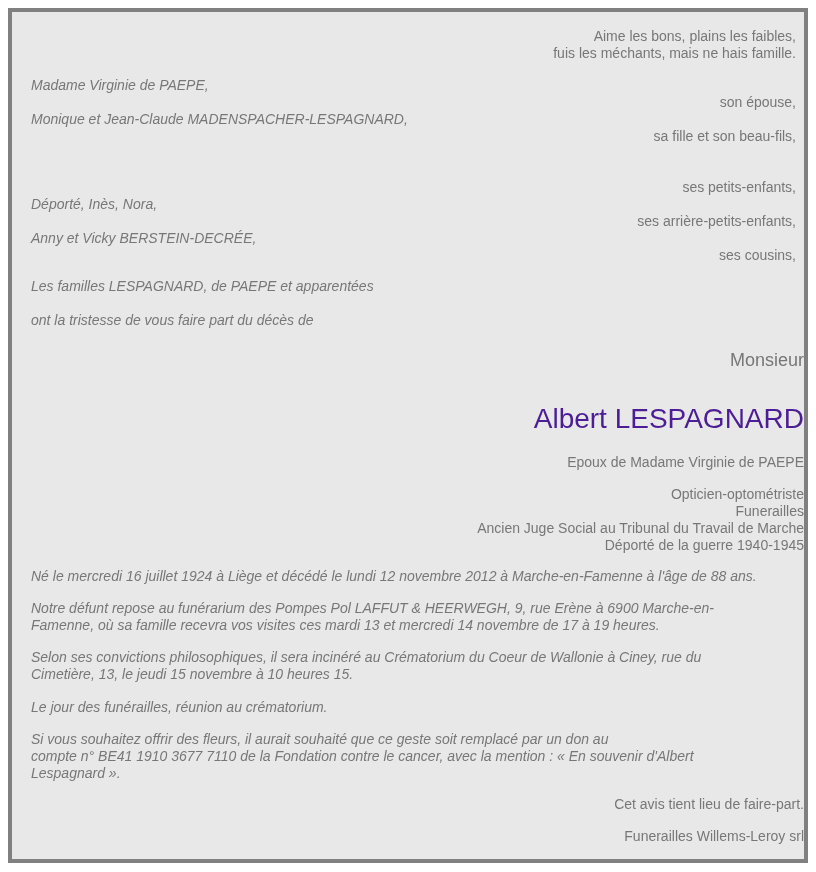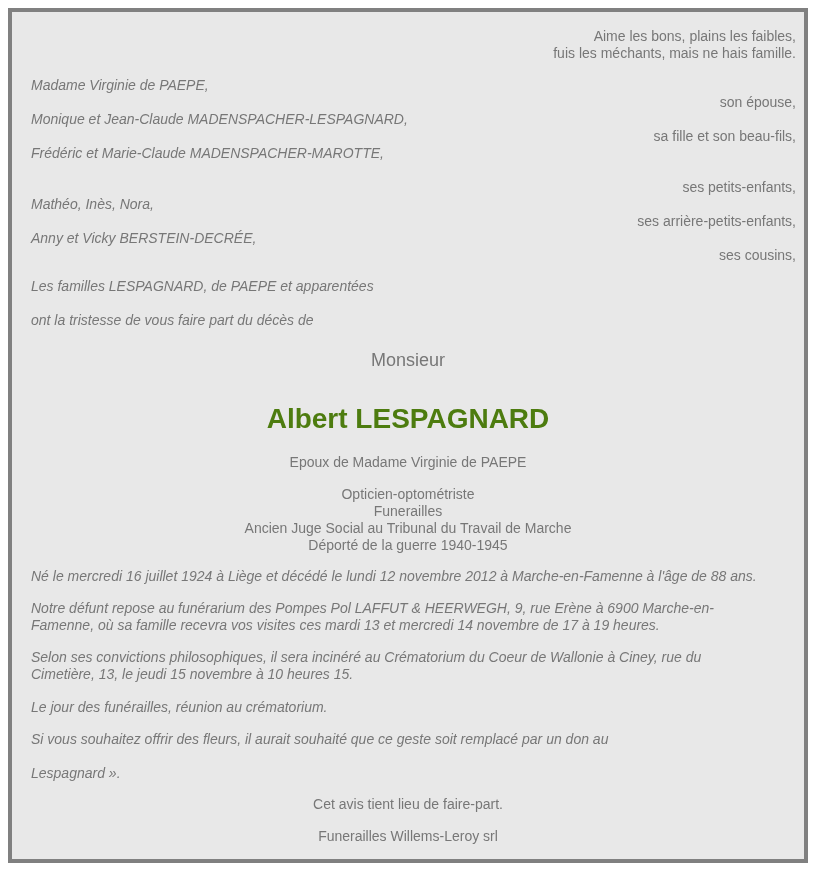--- a/index.html
+++ b/index.html
@@ -3,42 +3,41 @@
   <meta charset="utf-8">
   <style>
     html, body { margin: 0; padding: 0; background: #ffffff; }
     body { width: 816px; height: 872px; position: relative; overflow: hidden;
            font-family: "Liberation Sans", sans-serif; }
     .frame { position: absolute; left: 8px; top: 8px; width: 792px; height: 847px;
              border: 4px solid #808080; background: #e8e8e8; }
     .ln { position: absolute; font-size: 14px; line-height: 17px; color: #777777; white-space: nowrap; }
     .l { left: 19px; font-style: italic; }
     .r { right: 8px; text-align: right; }
-    .c { left: 0; right: 0; text-align: center; }
+    .c { left: 0; right: 0; text-align: right; }
     .title { font-size: 18px; line-height: 22px; }
-    .name { font-size: 28px; line-height: 34px; font-weight: bold; color: #4d7c0f; }
+    .name { font-size: 28px; line-height: 34px; font-weight: normal; color: #4c1d95; }
   </style>
 </head>
 <body>
 
 <div class="frame">
 
   <div class="ln r" style="top:16px">Aime les bons, plains les faibles,</div>
   <div class="ln r" style="top:33px">fuis les méchants, mais ne hais famille.</div>
 
   <div class="ln l" style="top:65px">Madame Virginie de PAEPE,</div>
   <div class="ln r" style="top:82px">son épouse,</div>
 
   <div class="ln l" style="top:99px">Monique et Jean-Claude MADENSPACHER-LESPAGNARD,</div>
   <div class="ln r" style="top:116px">sa fille et son beau-fils,</div>
 
-  <div class="ln l" style="top:133px">Frédéric et Marie-Claude MADENSPACHER-MAROTTE,</div>
   <div class="ln r" style="top:167px">ses petits-enfants,</div>
 
-  <div class="ln l" style="top:184px">Mathéo, Inès, Nora,</div>
+  <div class="ln l" style="top:184px">Déporté, Inès, Nora,</div>
   <div class="ln r" style="top:201px">ses arrière-petits-enfants,</div>
 
   <div class="ln l" style="top:218px">Anny et Vicky BERSTEIN-DECRÉE,</div>
   <div class="ln r" style="top:235px">ses cousins,</div>
 
   <div class="ln l" style="top:266px">Les familles LESPAGNARD, de PAEPE et apparentées</div>
   <div class="ln l" style="top:300px">ont la tristesse de vous faire part du décès de</div>
 
   <div class="ln c title" style="top:337px">Monsieur</div>
   <div class="ln c name" style="top:390px">Albert LESPAGNARD</div>
@@ -54,17 +53,18 @@
 
   <div class="ln l" style="top:588px">Notre défunt repose au funérarium des Pompes Pol LAFFUT &amp; HEERWEGH, 9, rue Erène à 6900 Marche-en-</div>
   <div class="ln l" style="top:605px">Famenne, où sa famille recevra vos visites ces mardi 13 et mercredi 14 novembre de 17 à 19 heures.</div>
 
   <div class="ln l" style="top:637px">Selon ses convictions philosophiques, il sera incinéré au Crématorium du Coeur de Wallonie à Ciney, rue du</div>
   <div class="ln l" style="top:654px">Cimetière, 13, le jeudi 15 novembre à 10 heures 15.</div>
 
   <div class="ln l" style="top:687px">Le jour des funérailles, réunion au crématorium.</div>
 
   <div class="ln l" style="top:719px">Si vous souhaitez offrir des fleurs, il aurait souhaité que ce geste soit remplacé par un don au</div>
+  <div class="ln l" style="top:736px">compte n° BE41 1910 3677 7110 de la Fondation contre le cancer, avec la mention : « En souvenir d'Albert</div>
   <div class="ln l" style="top:753px">Lespagnard ».</div>
 
   <div class="ln c" style="top:784px">Cet avis tient lieu de faire-part.</div>
   <div class="ln c" style="top:816px">Funerailles Willems-Leroy srl</div>
 </div>
 
 </body></html>

